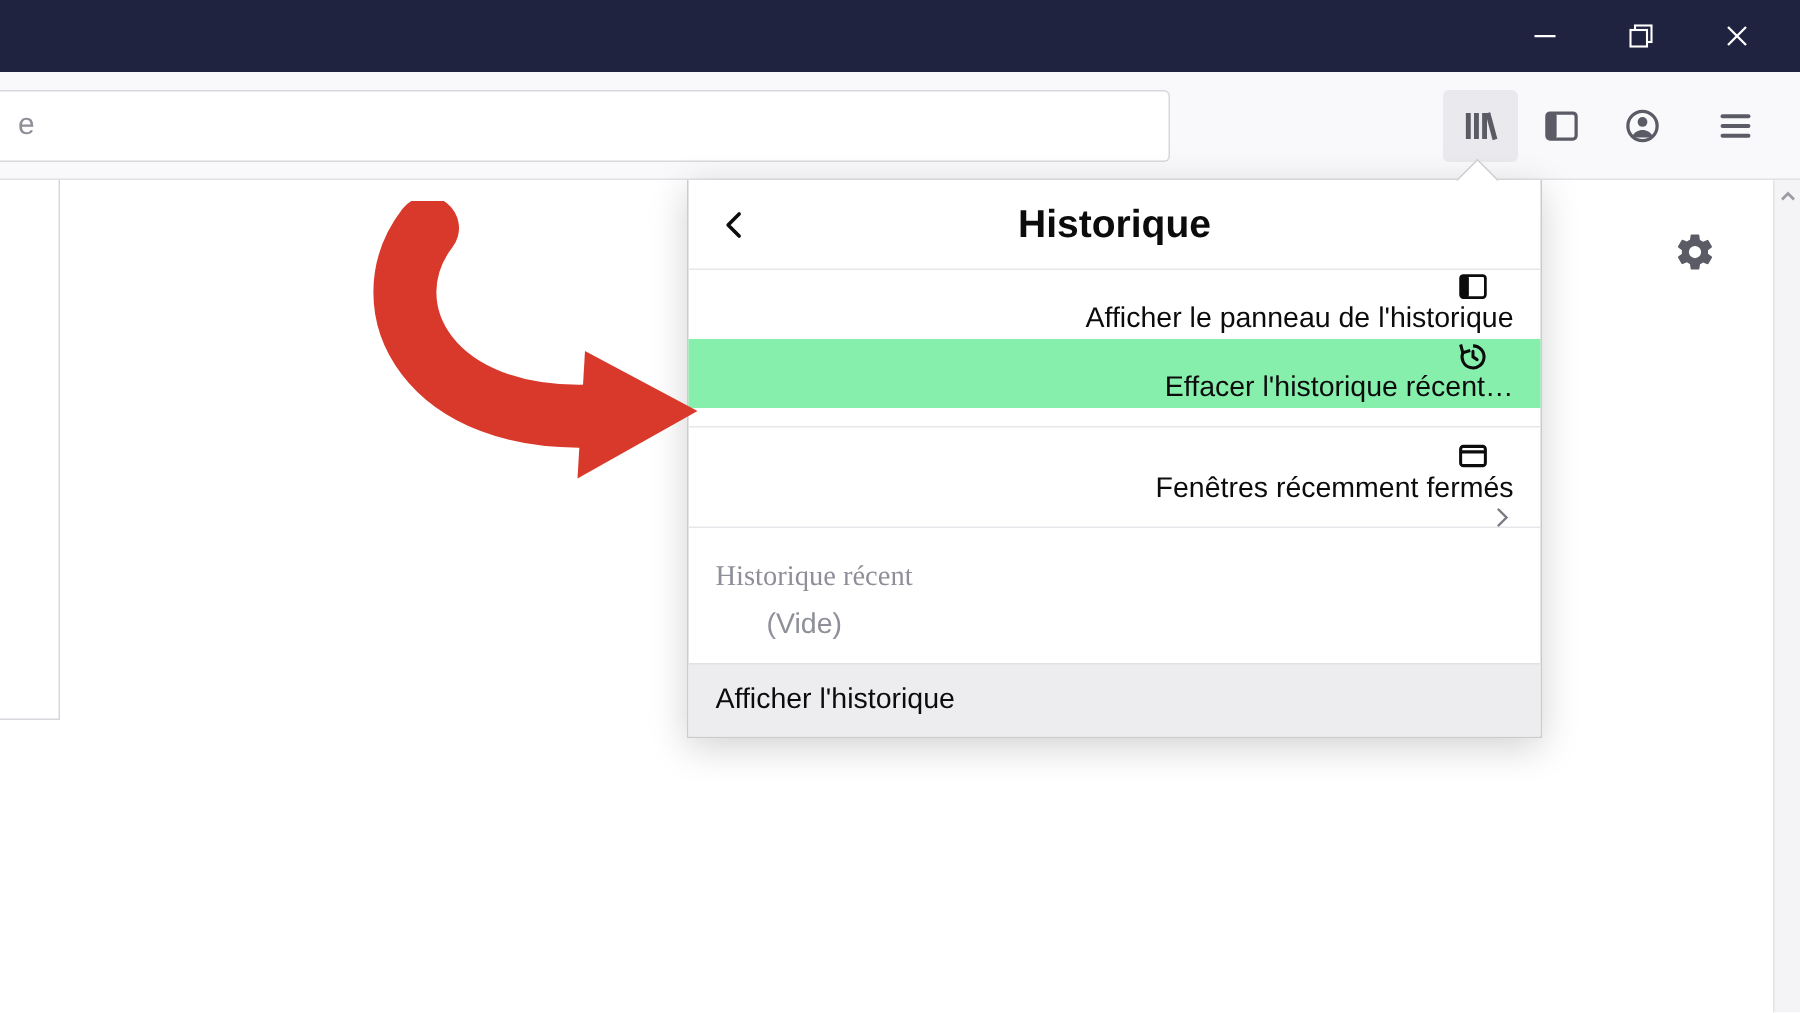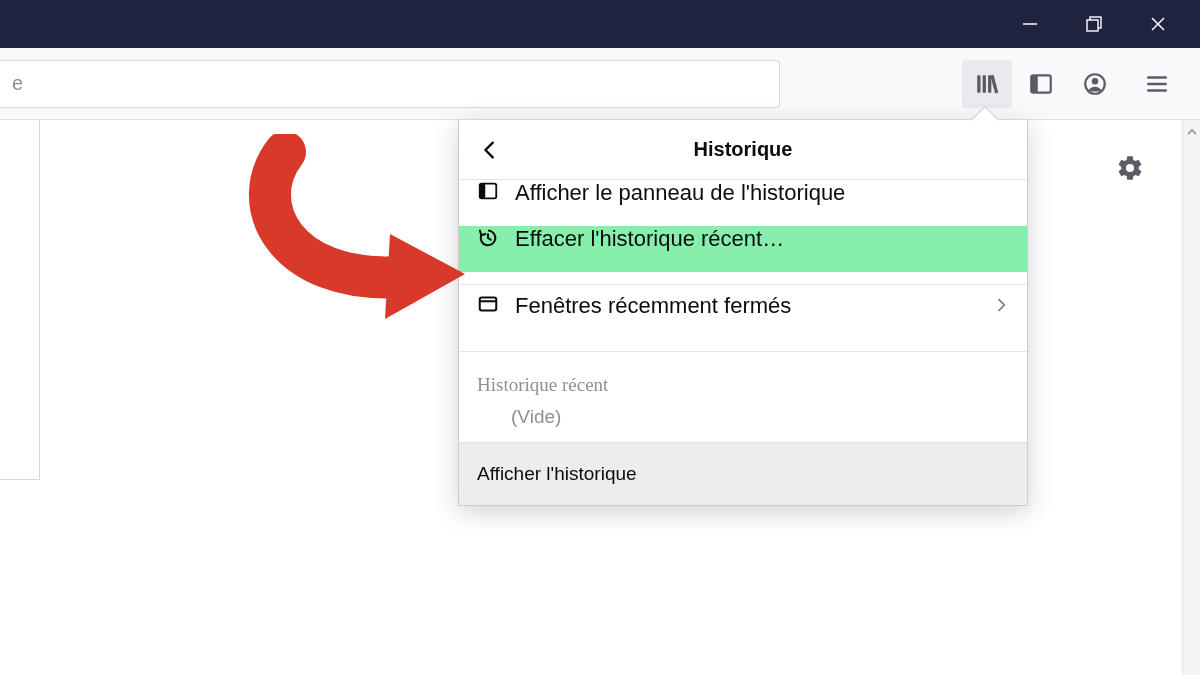--- a/index.html
+++ b/index.html
@@ -48,32 +48,32 @@
   .panel-pointer {
     position:absolute; top:-10px; right:32px; width:20px; height:20px;
     background:#fff; border-left:1px solid #ccc; border-top:1px solid #ccc;
     transform:rotate(45deg);
   }
   .panel-header {
     height:60px; display:flex; align-items:center; border-bottom:1px solid #e7e7eb;
     padding:0 14px; position:relative;
   }
   .panel-header .back { width:34px; height:34px; display:flex; align-items:center; justify-content:center;}
-  .panel-header .title { position:absolute; left:0; right:0; text-align:center; font-size:20px; font-weight:700; color:#0c0c0d; pointer-events:none;}
+  .panel-header .title { position:absolute; left:0; right:0; text-align:center; font-size:26px; font-weight:700; color:#0c0c0d; pointer-events:none;}
   .panel-item {
-    display:flex; align-items:flex-start; height:46px; padding:0 18px; color:#0c0c0d; font-size:22px;
+    display:flex; align-items:flex-end; height:46px; padding:0 18px; color:#0c0c0d; font-size:19px;flex-direction:column;
   }
   .panel-item .icon { width:28px; display:flex; align-items:center; justify-content:flex-start; margin-right:10px;}
   .panel-item.highlight { background:#86efac; }
   .panel-sep { height:1px; background:#e7e7eb; margin:12px 0 8px 0;}
   .panel-item .chev { margin-left:auto; color:#7a7a85; }
   .section-label { padding:14px 18px 6px 18px; color:#8f8f99; font-size:19px;font-family:Liberation Serif, serif;}
   .empty-label { padding:4px 6px 14px 52px; color:#8f8f99; font-size:19px;}
   .panel-footer {
-    height:63px; background:#ededf0; display:flex; align-items:center; padding:0 18px;
+    height:49px; background:#ededf0; display:flex; align-items:center; padding:0 18px;
     font-size:19px; color:#0c0c0d; border-top:1px solid #e1e1e5;
   }
   .arrow-annot {
     position:absolute; left:225px; top:14px; width:260px; height:200px; pointer-events:none;
   }
   .scrollbar-gutter {
     position:absolute; right:0; top:0; width:18px; height:100%; background:#f4f4f6;
     border-left:1px solid #e3e3e8;
   }
   .scrollbar-gutter .up { position:absolute; top:4px; left:3px; color:#9b9ba3;}

